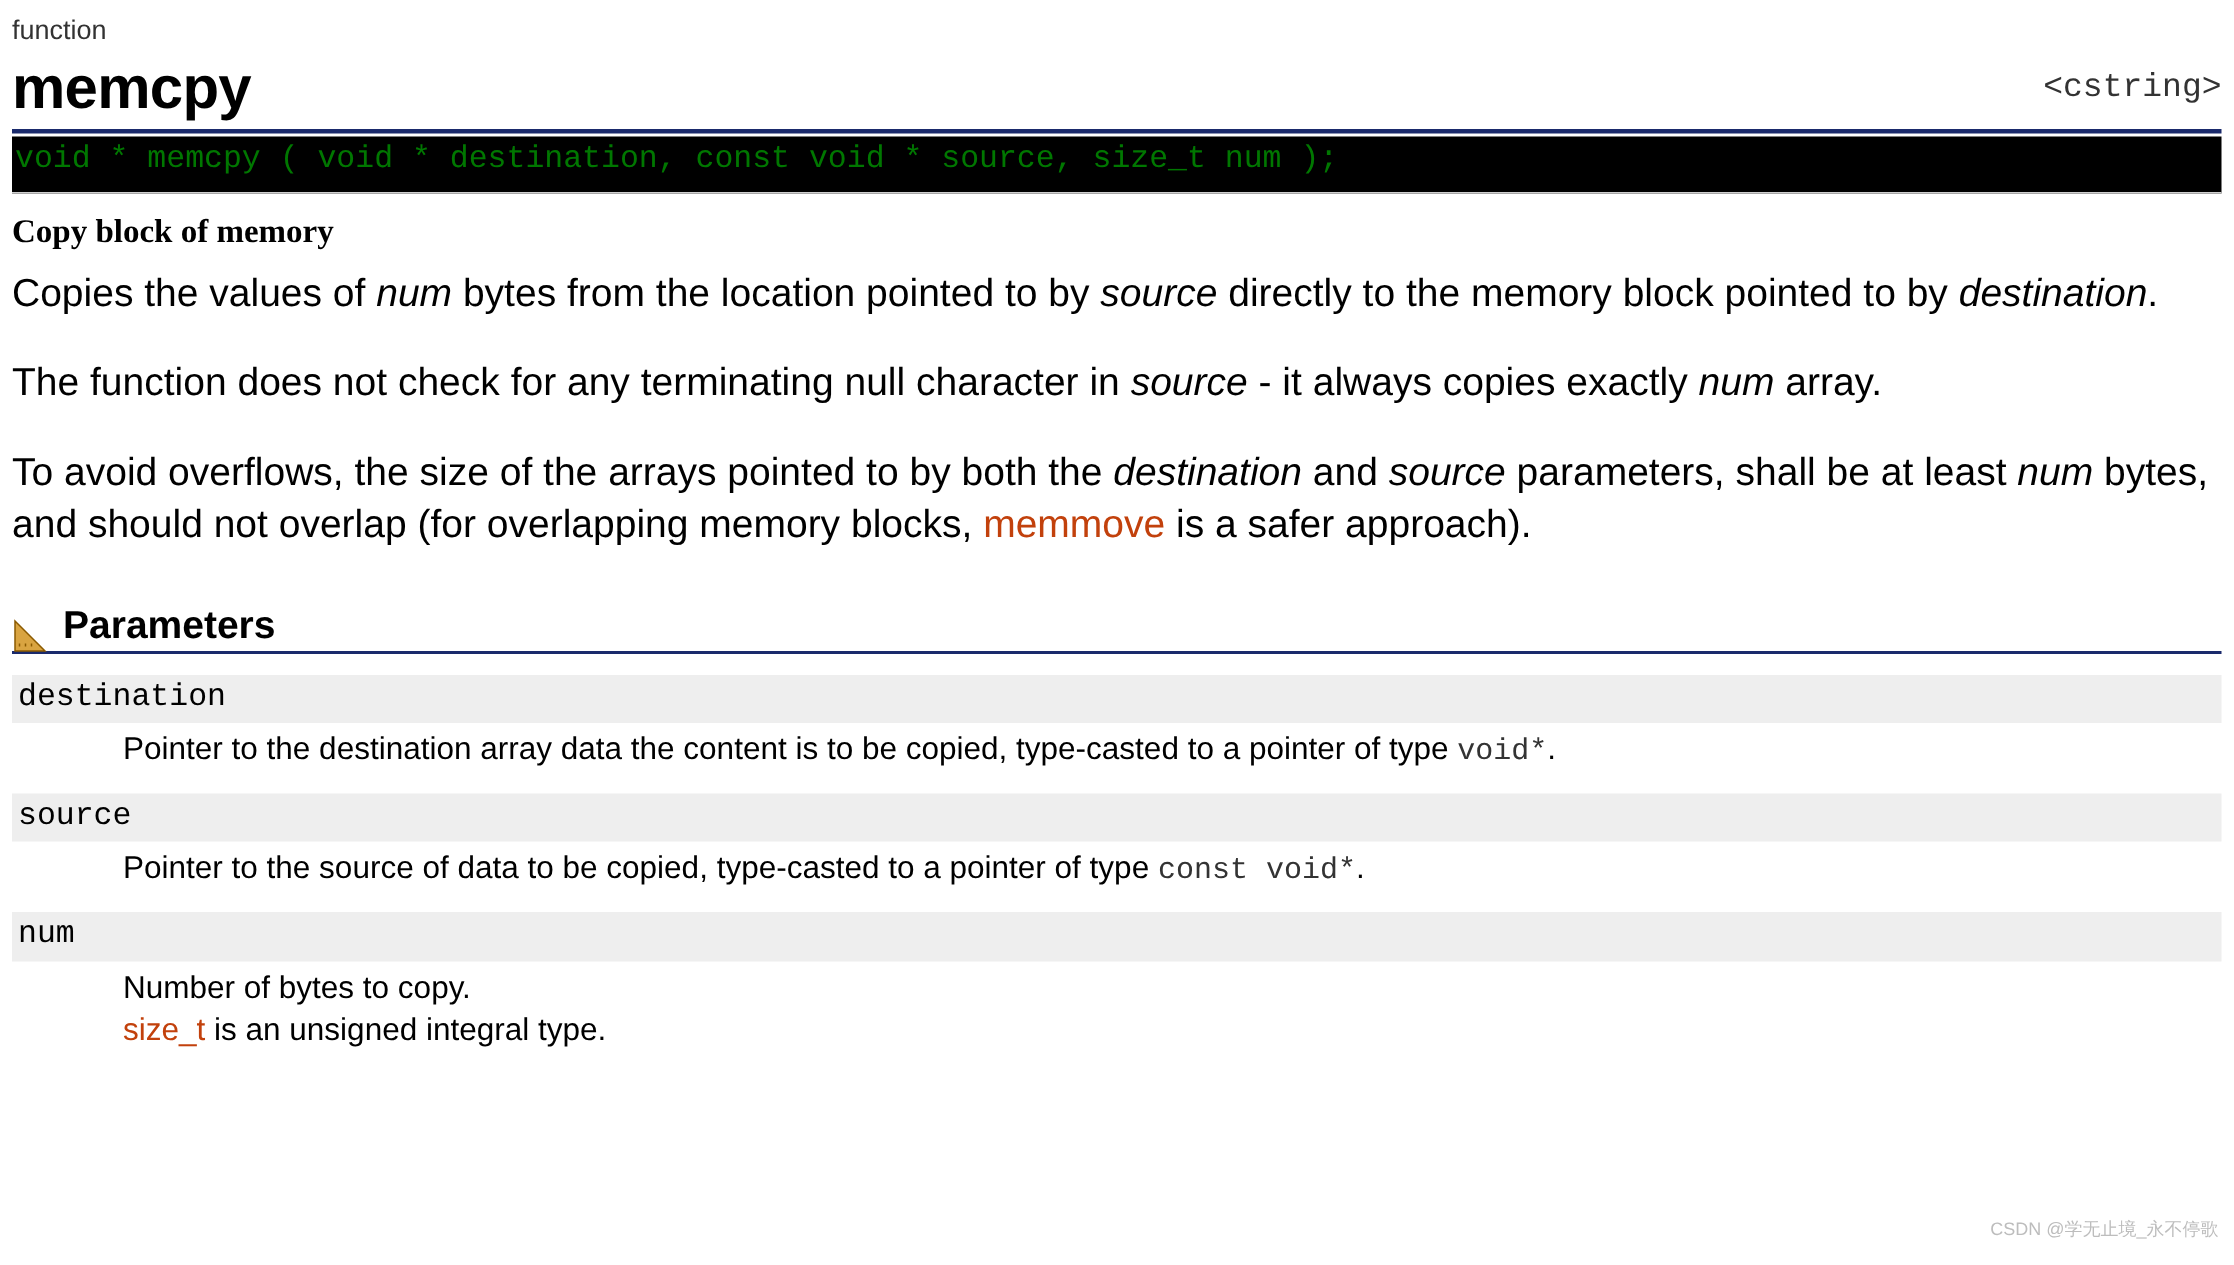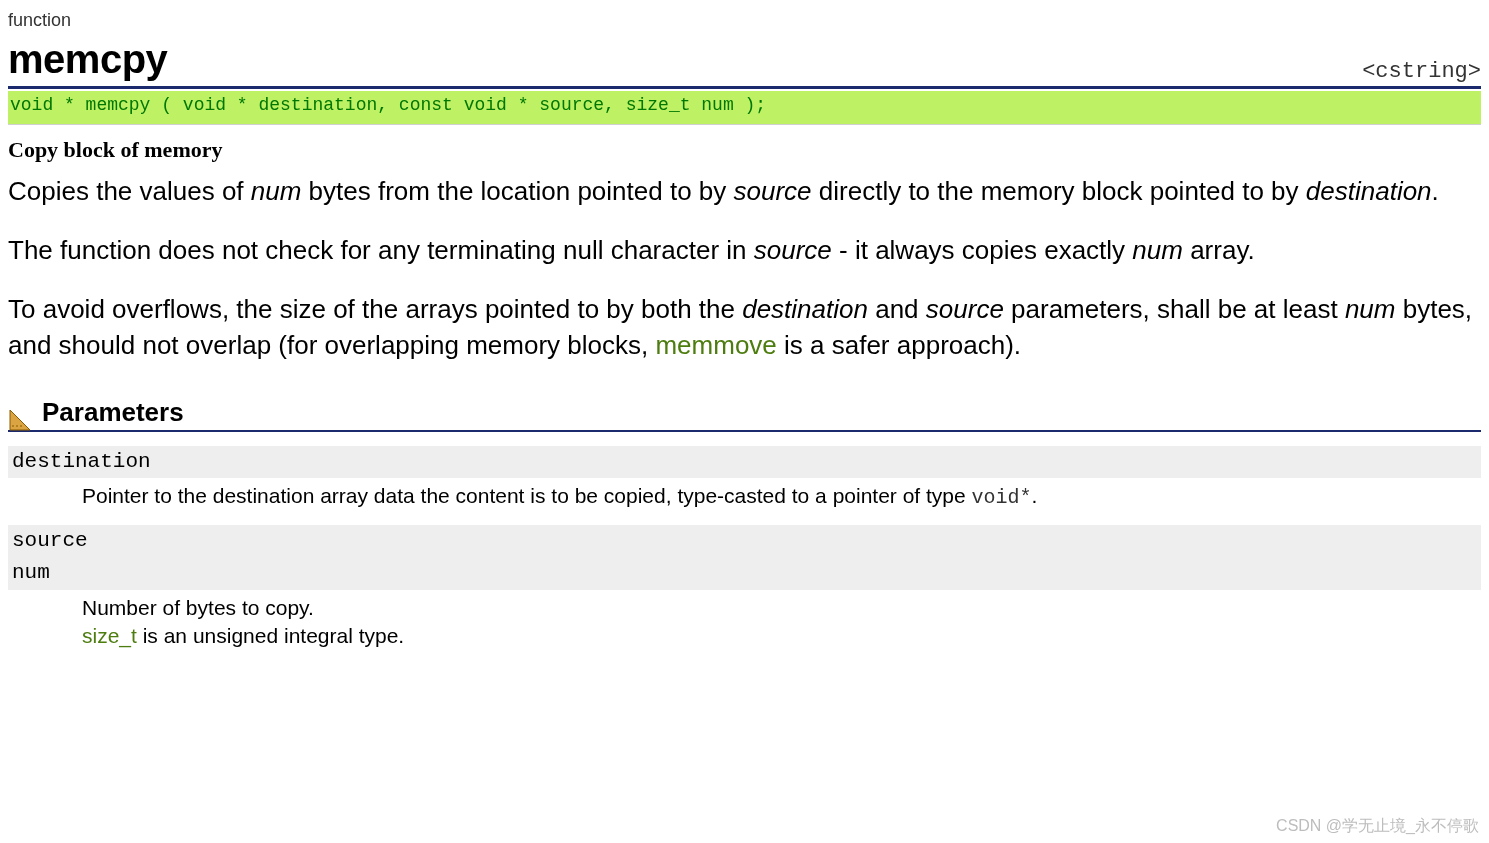--- a/index.html
+++ b/index.html
@@ -11,60 +11,60 @@
       background: #fff;
       line-height: 1.35;
     }
     .type-label {
       font-size: 18px;
       color: #333;
     }
     .title-row {
       display: flex;
       justify-content: space-between;
-      align-items: flex-end;
+      align-items: center;
       border-bottom: 3px solid #1a2a6c;
       margin-bottom: 2px;
     }
     .fn-name {
       font-weight: bold;
       font-size: 40px;
       letter-spacing: -0.5px;
       color: #000;
     }
     .header-tag {
       font-family: "Courier New", monospace;
       font-size: 22px;
       color: #333;
     }
     .signature {
       font-family: "Courier New", monospace;
-      font-size: 18px;
+      font-size: 21px;
       color: #007700;
-      background: #bef264;
+      background: #000000;
       padding: 2px 2px 6px 2px;
       border-bottom: 1px solid #d0d0d0;
       margin-bottom: 10px;
       white-space: pre;
     }
     .brief {
       font-weight: bold;
       font-size: 22px;
       color: #000;
       margin-bottom: 10px;
       font-family: Liberation Serif, serif;
     }
     .desc p {
       margin-bottom: 24px;
       font-size: 26px;
       color: #000;
     }
     .desc i { font-style: italic; }
     a.xref {
-      color: #4d7c0f;
+      color: #c2410c;
       text-decoration: none;
     }
     .section-heading {
       display: flex;
       align-items: flex-end;
       gap: 10px;
       border-bottom: 2px solid #1a2a6c;
       margin-top: 32px;
       margin-bottom: 14px;
     }
@@ -89,23 +89,23 @@
       font-size: 21px;
       color: #000;
     }
     .code-inline {
       font-family: "Courier New", monospace;
       font-size: 20px;
       color: #333;
     }
     .watermark {
       position: fixed;
-      bottom: 6px; right: 10px;
+      bottom: 16px; right: 10px;
       color: #bdbdbd;
-      font-size: 16px;
+      font-size: 12px;
       font-family: sans-serif;
     }
   </style>
 </head>
 <body>
 
 <div class="type-label">function</div>
 
 <div class="title-row">
   <div class="fn-name">memcpy</div>
@@ -140,20 +140,23 @@
   <h2>Parameters</h2>
 </div>
 
 <div>
   <div class="param-term">destination</div>
   <div class="param-desc">
     <span>Pointer to the destination array data the content is to be copied, type-casted to a pointer of type </span><span class="code-inline">void*</span><span>.</span>
   </div>
 
   <div class="param-term">source</div>
+  <div class="param-desc">
+    <span>Pointer to the source of data to be copied, type-casted to a pointer of type </span><span class="code-inline">const void*</span><span>.</span>
+  </div>
 
   <div class="param-term">num</div>
   <div class="param-desc">
     <span>Number of bytes to copy.</span><br>
     <a class="xref" href="#">size_t</a><span> is an unsigned integral type.</span>
   </div>
 </div>
 
 <div class="watermark">CSDN @学无止境_永不停歌</div>
 

